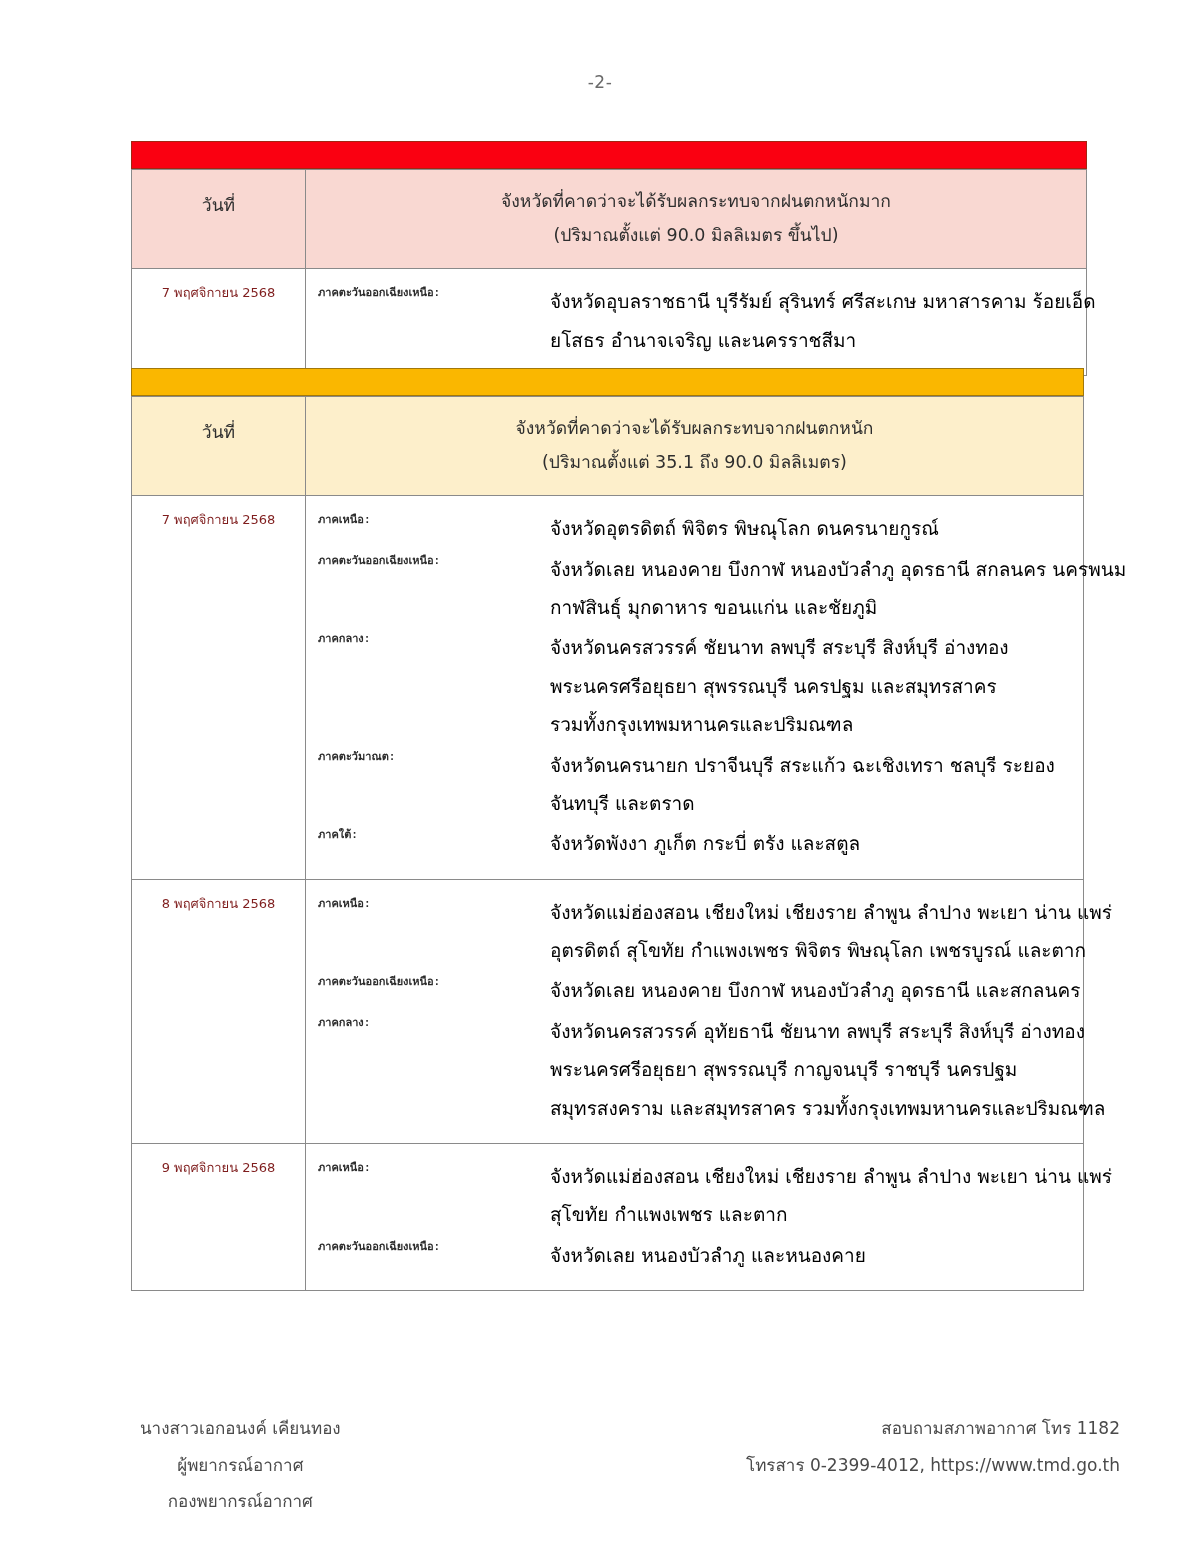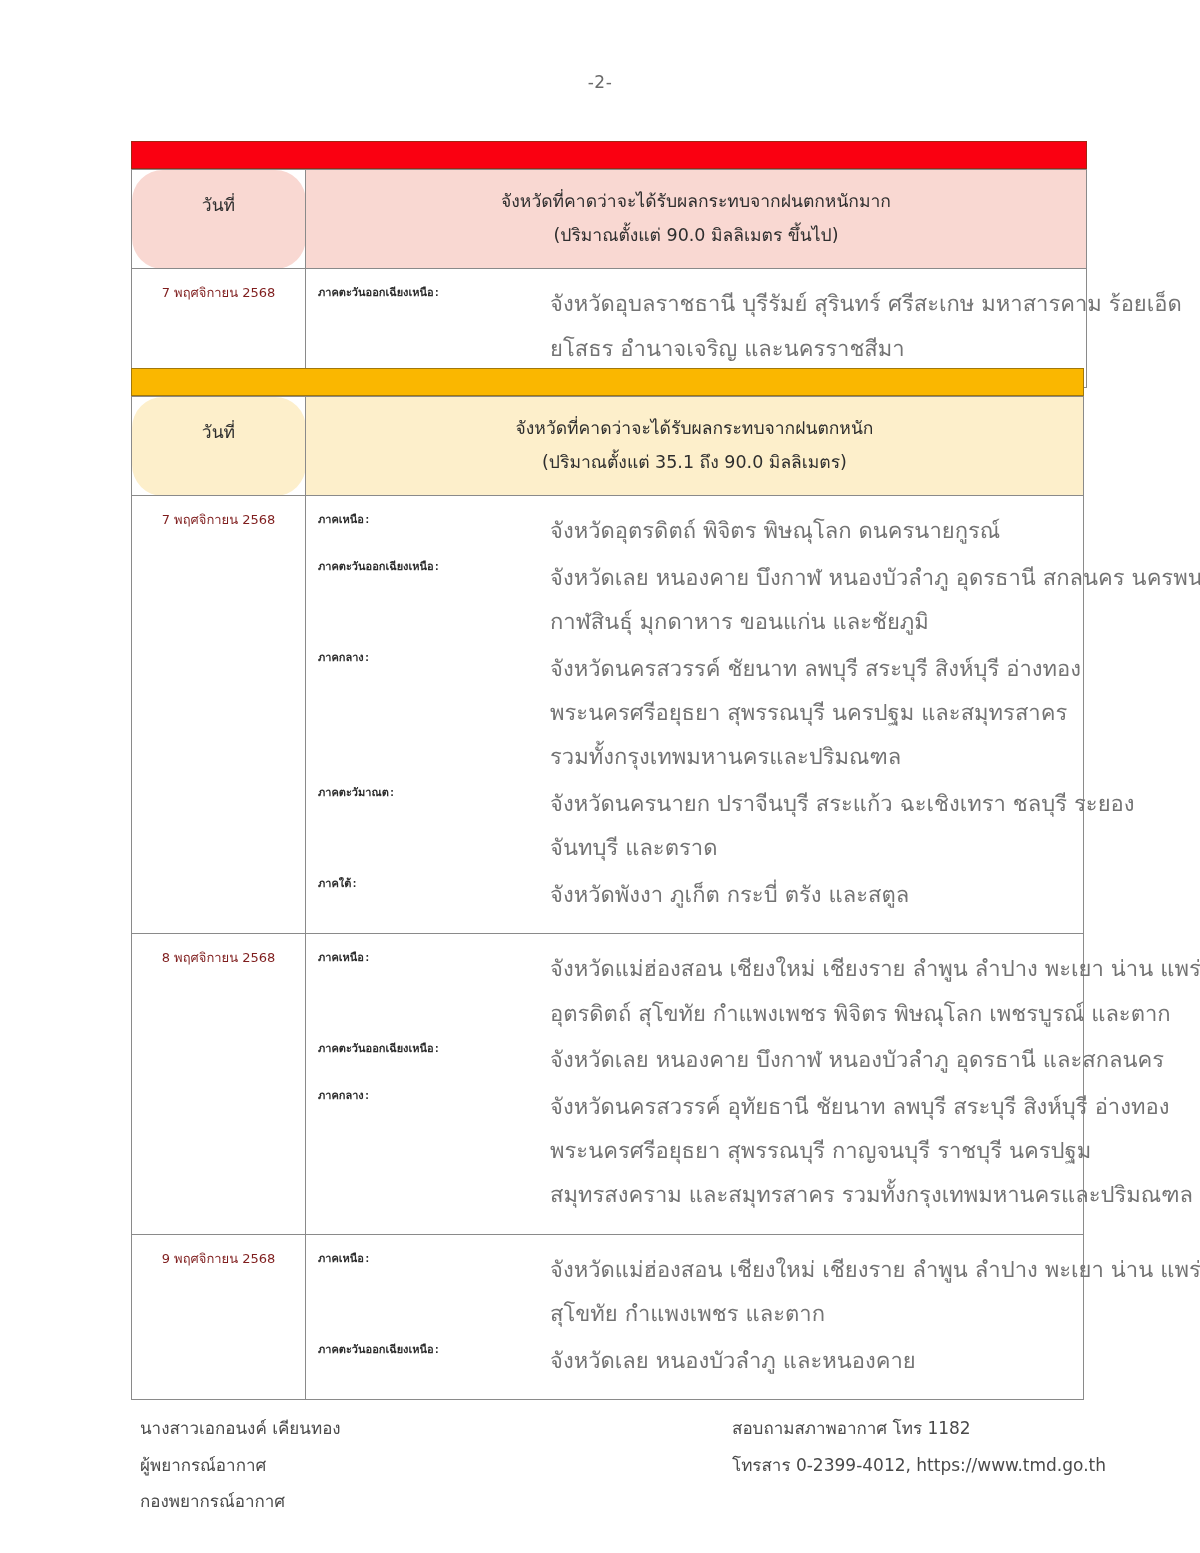--- a/index.html
+++ b/index.html
@@ -54,21 +54,21 @@
   }
 
   .hdr-date, .hdr-desc {
     text-align: center;
     font-weight: normal;
     font-size: 17.5px;
     color: #2e2e2e;
     padding: 14px 6px 16px 6px !important;
     line-height: 1.95;
   }
-  .hdr-date { padding-top: 18px !important; border-radius: 31px; }
+  .hdr-date { padding-top: 18px !important; }
 
   .cell-date {
     text-align: center;
     font-size: 13px;
     color: #7f1d1d;
     padding: 13px 4px 14px 4px !important;
     white-space: nowrap;
   }
 
   .cell-body {
@@ -84,22 +84,22 @@
     flex: 0 0 232px;
     font-size: 11px;
     font-weight: bold;
     color: #2b2b2b;
     line-height: 2.02;
     white-space: nowrap;
     font-family: Liberation Mono, monospace;
   }
   .region-text {
     flex: 1 1 auto;
-    font-size: 22px;
-    color: #737373;
+    font-size: 19px;
+    color: #000000;
     line-height: 2.02;
   }
   .region-text div { white-space: nowrap; }
 
   
   #table-heavy-wrap { position: absolute; left: 131px; top: 141px; width: 956px; }
   #table-heavy-wrap .color-bar {
     left: 0; top: 0; width: 956px;
   }
   #table-heavy-wrap table.grid { margin-top: 28px; }
@@ -119,24 +119,26 @@
     left: 0; top: 1410px;
     width: 1200px;
     height: 120px;
   }
   .footer-left {
     position: absolute;
     left: 140px; top: 0;
     font-size: 17px;
     color: #4a4a4a;
     line-height: 2.16;
+    text-align: center;
   }
   .footer-right {
     position: absolute;
-    right: 94px; top: 0;
+    right: 80px; top: 0;
+    text-align: right;
     font-size: 17px;
     color: #4a4a4a;
     line-height: 2.16;
   }
   .footer div { white-space: nowrap; }
 </style>
 </head>
 <body>
 
 <div class="page">

